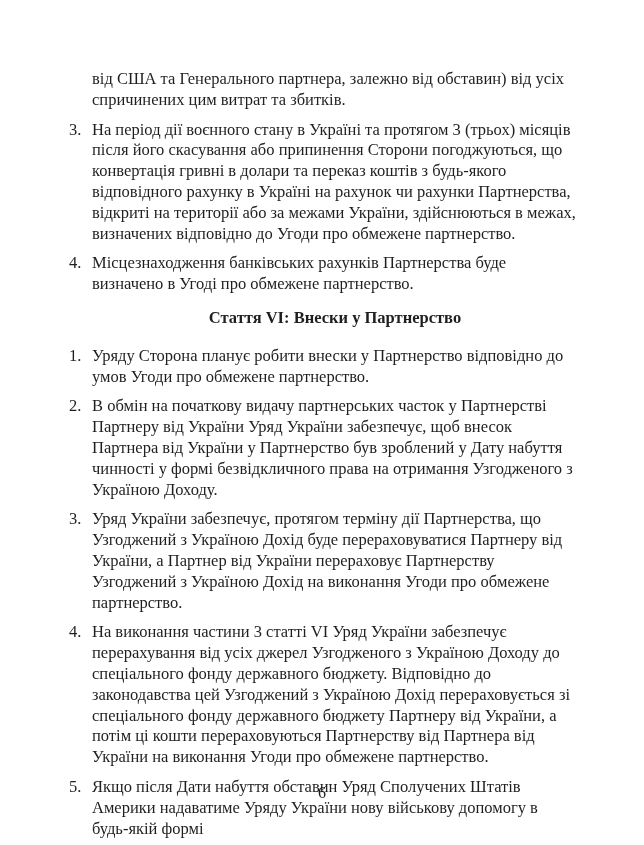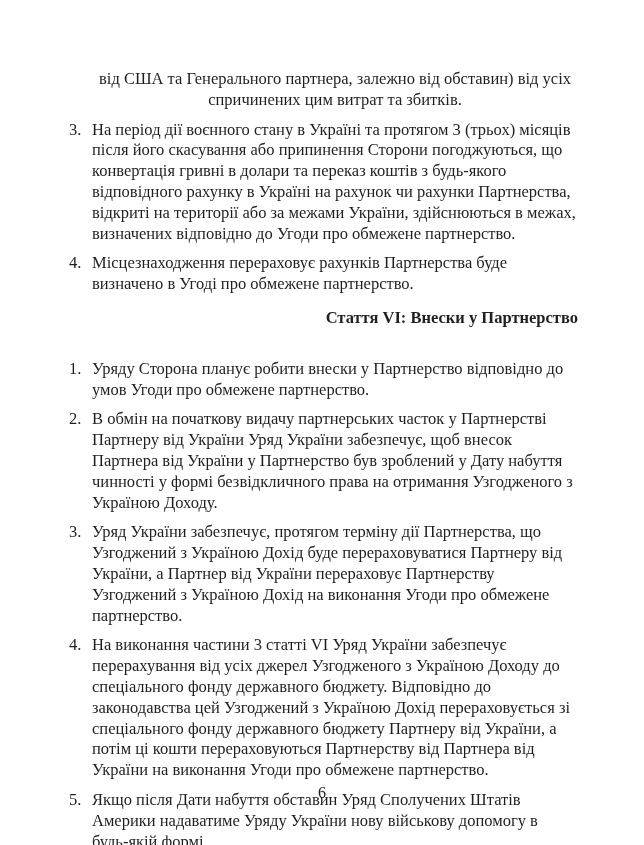--- a/index.html
+++ b/index.html
@@ -19,38 +19,38 @@
     overflow: hidden;
   }
   .content {
     position: absolute;
     top: 69px;
     left: 92px;
     width: 486px;
   }
   .para {
     margin: 0 0 9px 0;
-    text-align: center;
+    text-align: left;
   }
   .list-item {
     display: flex;
     margin: 0 0 9px -23px;
   }
   .list-item .num {
     flex: 0 0 23px;
     width: 23px;
   }
   .list-item .txt {
     flex: 1 1 auto;
   }
   .heading {
     font-size: 16.5px;
     font-weight: bold;
-    text-align: right;
-    margin: 13px 0 30px 0;
+    text-align: center;
+    margin: 13px 0 17px 0;
     line-height: 20.8px;
   }
   .page-number {
     position: absolute;
     top: 783px;
     left: 0;
     width: 644px;
     text-align: center;
     font-size: 16px;
   }
@@ -63,21 +63,21 @@
 
     <p class="para">від США та Генерального партнера, залежно від обставин) від усіх спричинених цим витрат та збитків.</p>
 
     <div class="list-item">
       <span class="num">3.</span>
       <span class="txt">На період дії воєнного стану в Україні та протягом 3 (трьох) місяців після його скасування або припинення Сторони погоджуються, що конвертація гривні в долари та переказ коштів з будь-якого відповідного рахунку в Україні на рахунок чи рахунки Партнерства, відкриті на території або за межами України, здійснюються в межах, визначених відповідно до Угоди про обмежене партнерство.</span>
     </div>
 
     <div class="list-item">
       <span class="num">4.</span>
-      <span class="txt">Місцезнаходження перераховує рахунків Партнерства буде визначено в Угоді про обмежене партнерство.</span>
+      <span class="txt">Місцезнаходження банківських рахунків Партнерства буде визначено в Угоді про обмежене партнерство.</span>
     </div>
 
     <h2 class="heading">Стаття VI: Внески у Партнерство</h2>
 
     <div class="list-item">
       <span class="num">1.</span>
       <span class="txt">Уряду Сторона планує робити внески у Партнерство відповідно до умов Угоди про обмежене партнерство.</span>
     </div>
 
     <div class="list-item">

